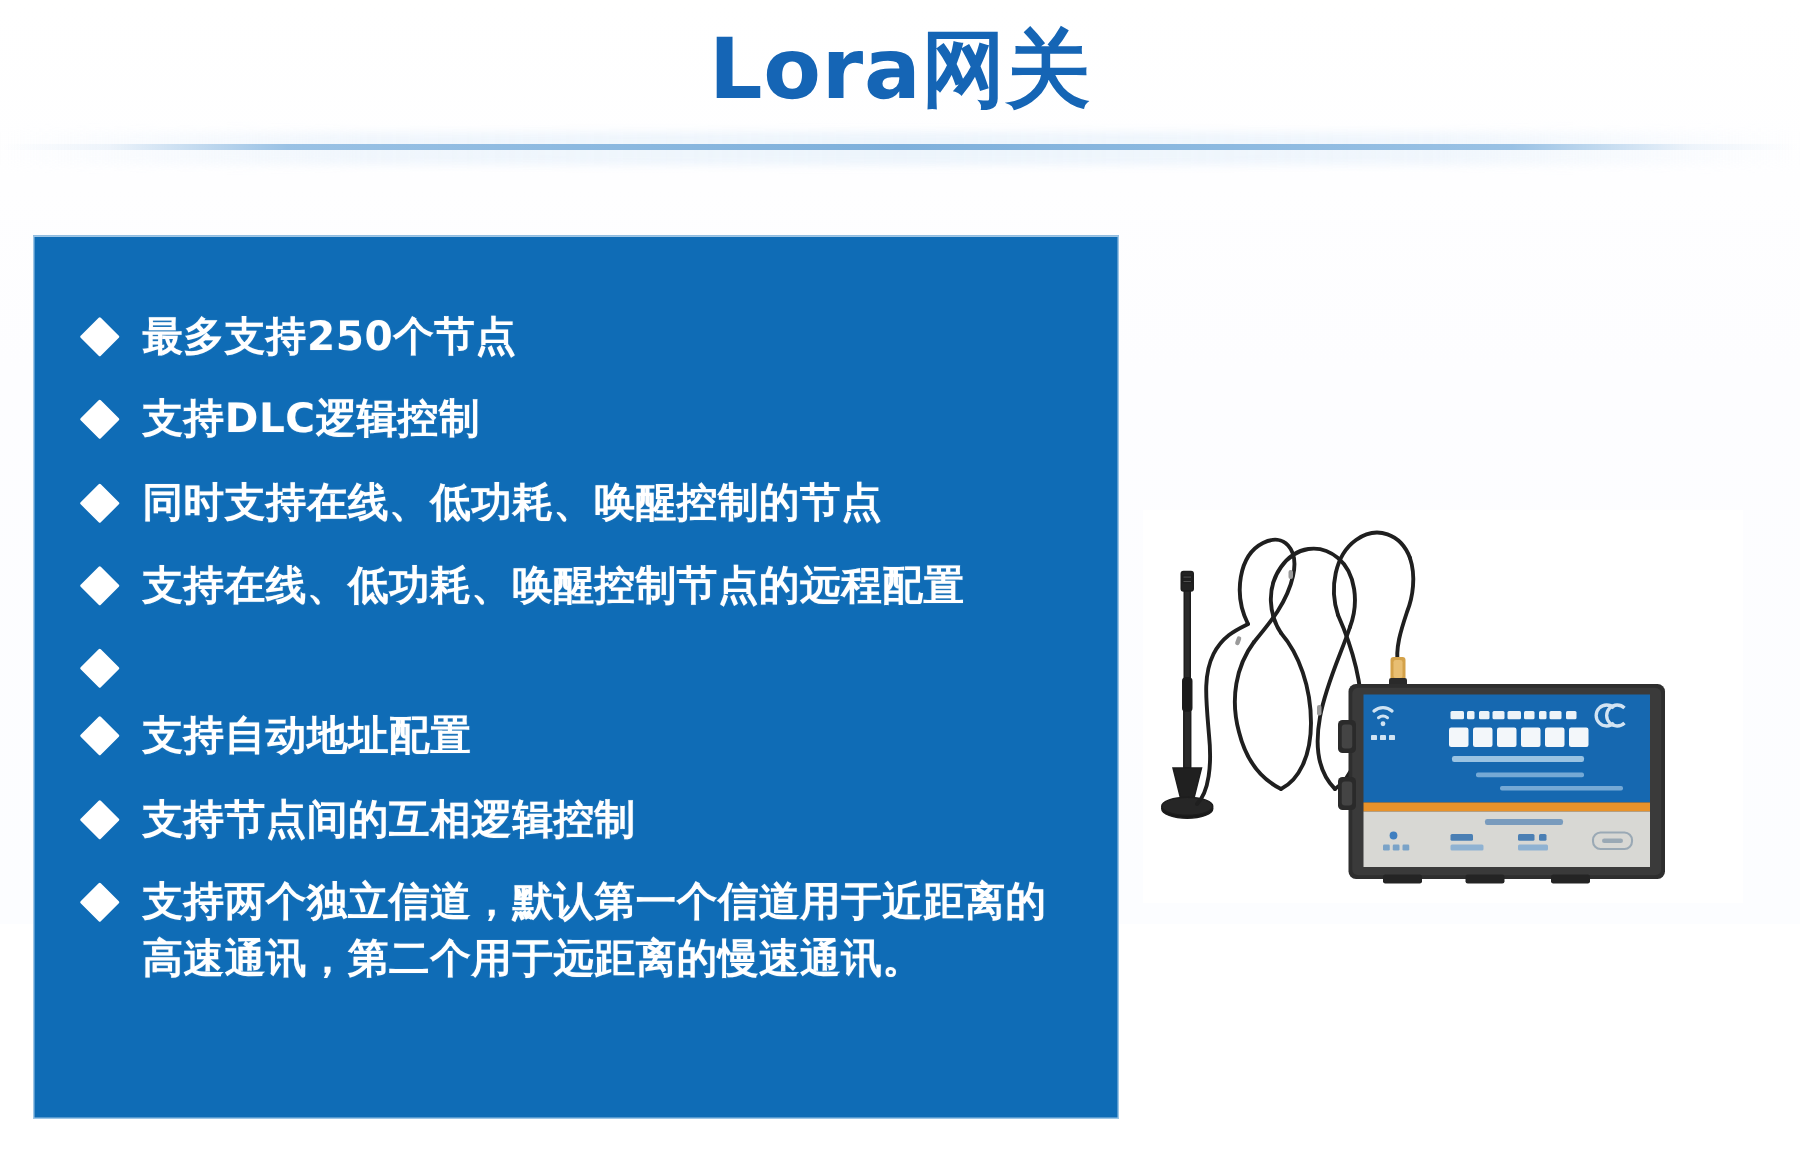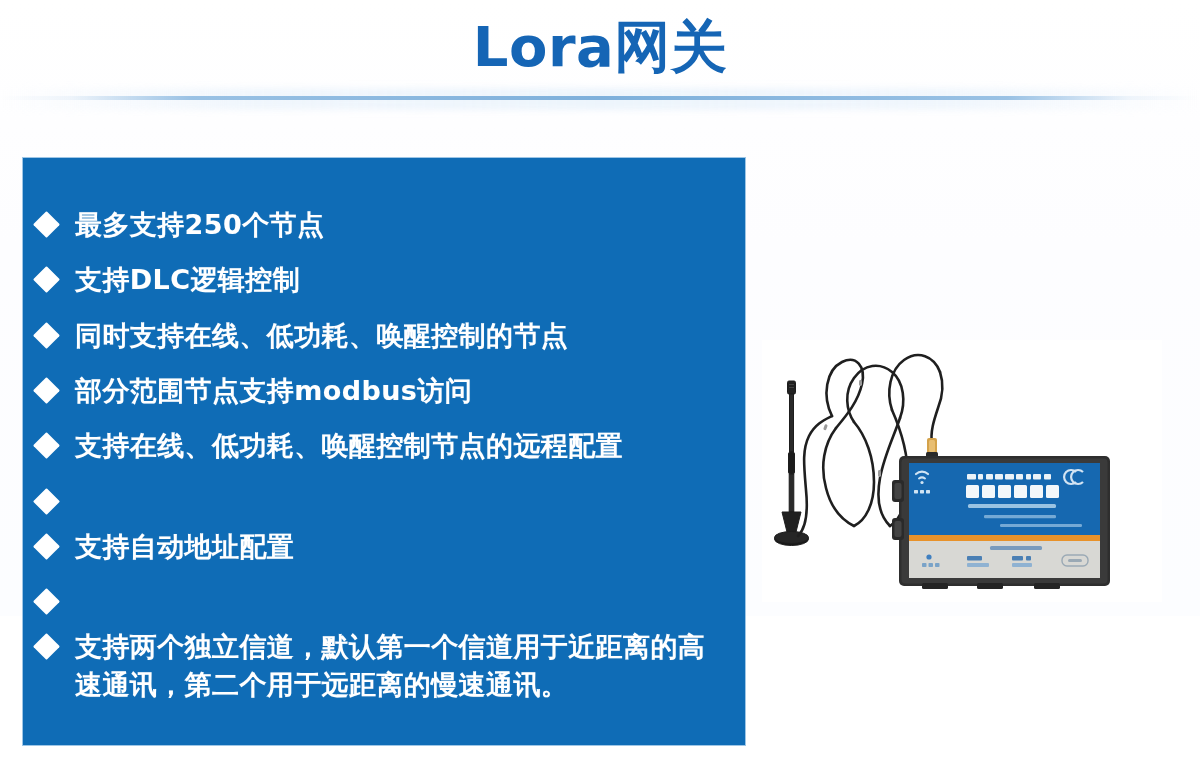--- a/index.html
+++ b/index.html
@@ -59,21 +59,21 @@
     filter: blur(3px);
   }
 
   
   #feature-panel {
     position: absolute;
     left: 22px; top: 157px;
     width: 724px; height: 589px;
     background: #0f6cb6;
     border: 1px solid #9ec6e6;
-    padding: 48px 24px 24px 14px;
+    padding: 48px 24px 24px 34px;
   }
   .feature-item {
     display: flex;
     align-items: flex-start;
     margin-bottom: 17px;
   }
   .bullet-diamond {
     flex: 0 0 auto;
     width: 19px; height: 19px;
     background: #ffffff;
@@ -122,42 +122,39 @@
     <div class="feature-item">
       <span class="bullet-diamond"></span>
       <span class="feature-text">支持DLC逻辑控制</span>
     </div>
 
     <div class="feature-item">
       <span class="bullet-diamond"></span>
       <span class="feature-text">同时支持在线、低功耗、唤醒控制的节点</span>
     </div>
 
-    <div class="feature-item">
-      <span class="bullet-diamond"></span>
-      <span class="feature-text">部分范围节点支持modbus访问</span>
-    </div>
 
 
     <div class="feature-item">
       <span class="bullet-diamond"></span>
       <span class="feature-text">支持在线、低功耗、唤醒控制节点的远程配置</span>
     </div>
 
     <div class="feature-item">
       <span class="bullet-diamond"></span>
     </div>
 
     <div class="feature-item">
       <span class="bullet-diamond"></span>
       <span class="feature-text">支持自动地址配置</span>
     </div>
 
     <div class="feature-item">
       <span class="bullet-diamond"></span>
+      <span class="feature-text">支持节点间的互相逻辑控制</span>
     </div>
 
     <div class="feature-item">
       <span class="bullet-diamond"></span>
       <span class="feature-text">支持两个独立信道，默认第一个信道用于近距离的高速通讯，第二个用于远距离的慢速通讯。</span>
     </div>
 
   </div>
 
   <div id="product-photo">

